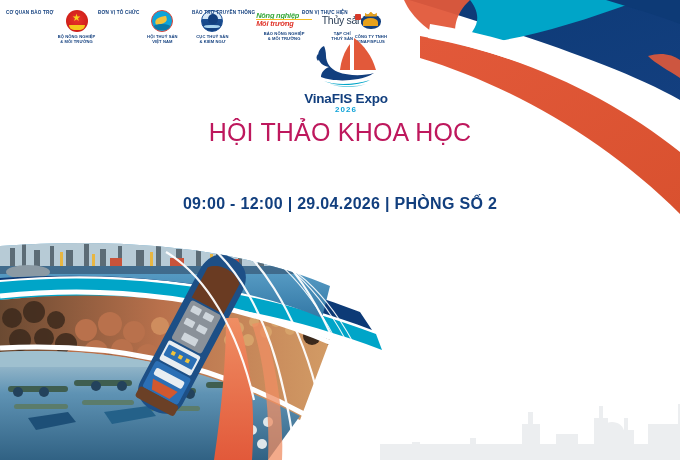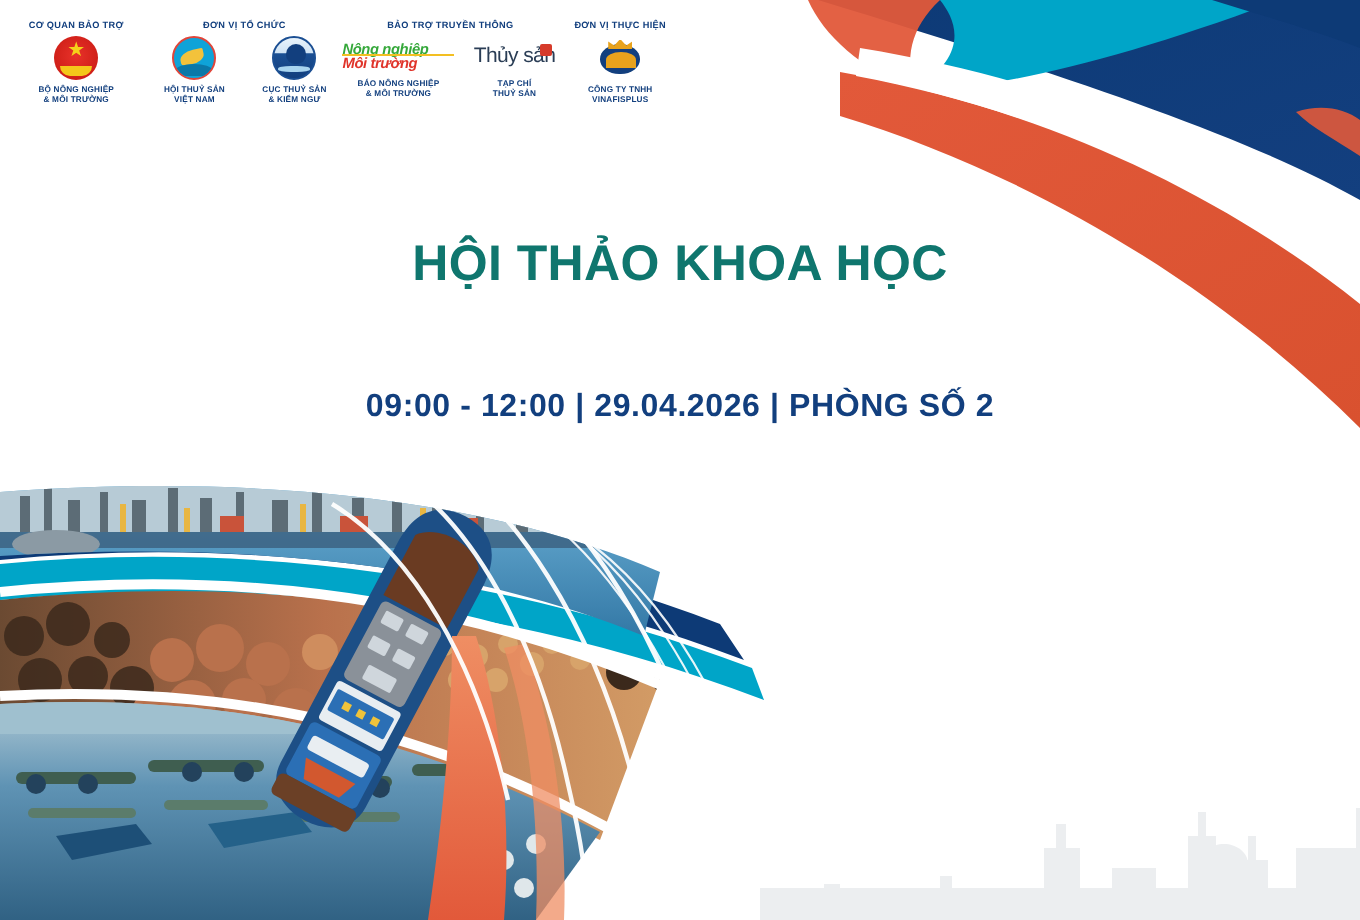--- a/index.html
+++ b/index.html
@@ -11,21 +11,21 @@
   }
   .poster { position:absolute; inset:0; width:680px; height:460px; background:#fff; overflow:hidden; }
   .bg-layer { position:absolute; inset:0; width:680px; height:460px; }
   .content { position:absolute; inset:0; }
 
   
   .sponsor-bar {
     position:absolute; left:0; top:10px; width:340px; height:62px;
     display:flex; align-items:flex-start;
   }
-  .sp-group { display:flex; flex-direction:column; align-items:center; }
+  .sp-group { display:flex; flex-direction:row; align-items:flex-start; }
   .sp-group.g1 { width:86px; margin-left:6px; }
   .sp-group.g2 { width:92px; margin-left:6px; }
   .sp-group.g3 { width:110px; margin-left:2px; }
   .sp-group.g4 { width:80px; margin-left:0px; }
 
   .sp-head {
     font-size:4.6px; font-weight:bold; color:#123f7e; letter-spacing:.18px;
     text-align:center; line-height:1.1; white-space:nowrap; margin-bottom:3px;
     transform:scale(1.0); transform-origin:center;
   }
@@ -74,21 +74,21 @@
   .expo-logo { position:absolute; left:300px; top:36px; width:92px; height:80px; }
   .expo-mark { position:absolute; left:14px; top:0; width:66px; height:55px; }
   .expo-name { position:absolute; left:0; right:0; top:55px; text-align:center;
     font-size:13.5px; font-weight:bold; color:#123f7e; letter-spacing:-.2px; }
   .expo-year { position:absolute; left:0; right:0; top:69px; text-align:center;
     font-size:8px; font-weight:bold; color:#0fa3d8; letter-spacing:1px; }
 
   
   .title-1 {
     position:absolute; left:0; right:0; top:118px; text-align:center;
-    font-size:25px; font-weight:bold; color:#0f766e; letter-spacing:.2px;
+    font-size:25px; font-weight:normal; color:#be185d; letter-spacing:.2px;
   }
   .title-2 {
     position:absolute; left:0; right:0; top:152px; text-align:center;
     font-size:31px; font-weight:bold; color:#e2593a; letter-spacing:.3px;
   }
   .meta-line {
     position:absolute; left:0; right:0; top:195px; text-align:center;
     font-size:16px; font-weight:bold; color:#123f7e; letter-spacing:.3px;
   }
 </style>
@@ -398,18 +398,30 @@
               <div class="em-vfp"></div>
                 <div class="em-crown"></div>
             </div>
             <div class="sp-cap">CÔNG TY TNHH
 VINAFISPLUS</div>
           </div>
         </div>
       </div>
     </div>
 
+    <div class="expo-logo">
+      <svg class="expo-mark" viewBox="0 0 66 55">
+        <path d="M40,2 L40,34 L62,34 C58,20 50,9 40,2 Z" fill="#e2593a"></path>
+        <path d="M36,8 C30,16 27,25 26,34 L36,34 Z" fill="#e2593a"></path>
+        <path d="M10,10 C6,12 4,16 4,20 C4,26 9,30 15,31 C10,33 7,37 7,41 C14,44 26,45 36,44 C48,43 56,40 60,37 C50,40 34,40 24,36 C16,33 12,26 12,20 C12,16 11,12 10,10 Z" fill="#123f7e"></path>
+        <path d="M4,18 C2,20 2,23 4,25 C6,23 6,20 4,18 Z" fill="#123f7e"></path>
+        <path d="M10,45 C20,49 40,49 56,44 C44,50 22,51 10,45 Z" fill="#00a5c8"></path>
+        <path d="M16,48 C26,51 42,51 52,48 C42,52 26,52 16,48 Z" fill="#00a5c8" opacity=".7"></path>
+      </svg>
+      <div class="expo-name">VinaFIS Expo</div>
+      <div class="expo-year">2026</div>
+    </div>
 
     <div class="title-1">HỘI THẢO KHOA HỌC</div>
     <div class="meta-line">09:00 - 12:00 | 29.04.2026 | PHÒNG SỐ 2</div>
 
   </div>
 </div>
 
 </body></html>

